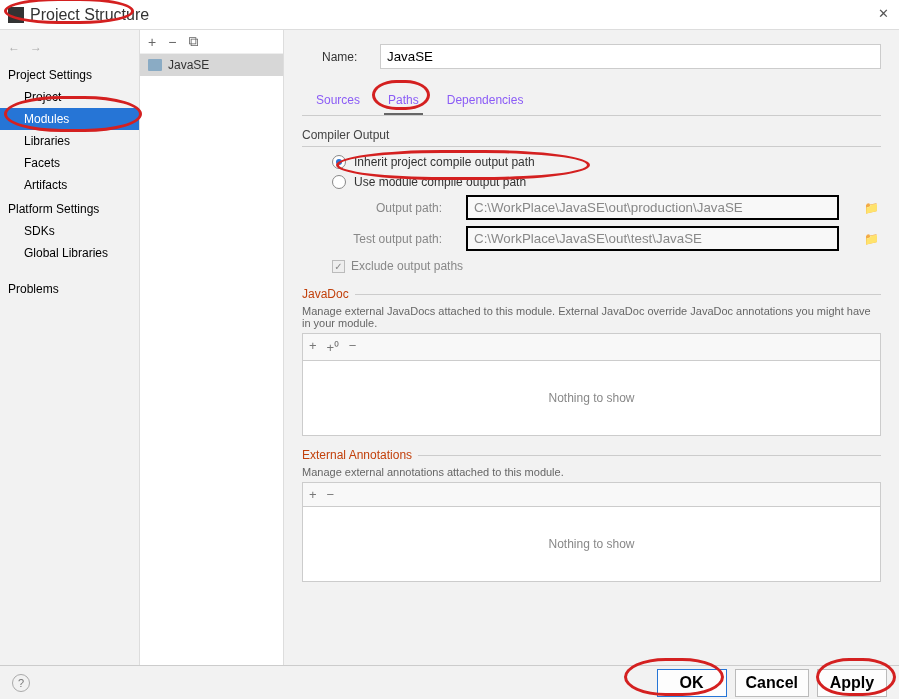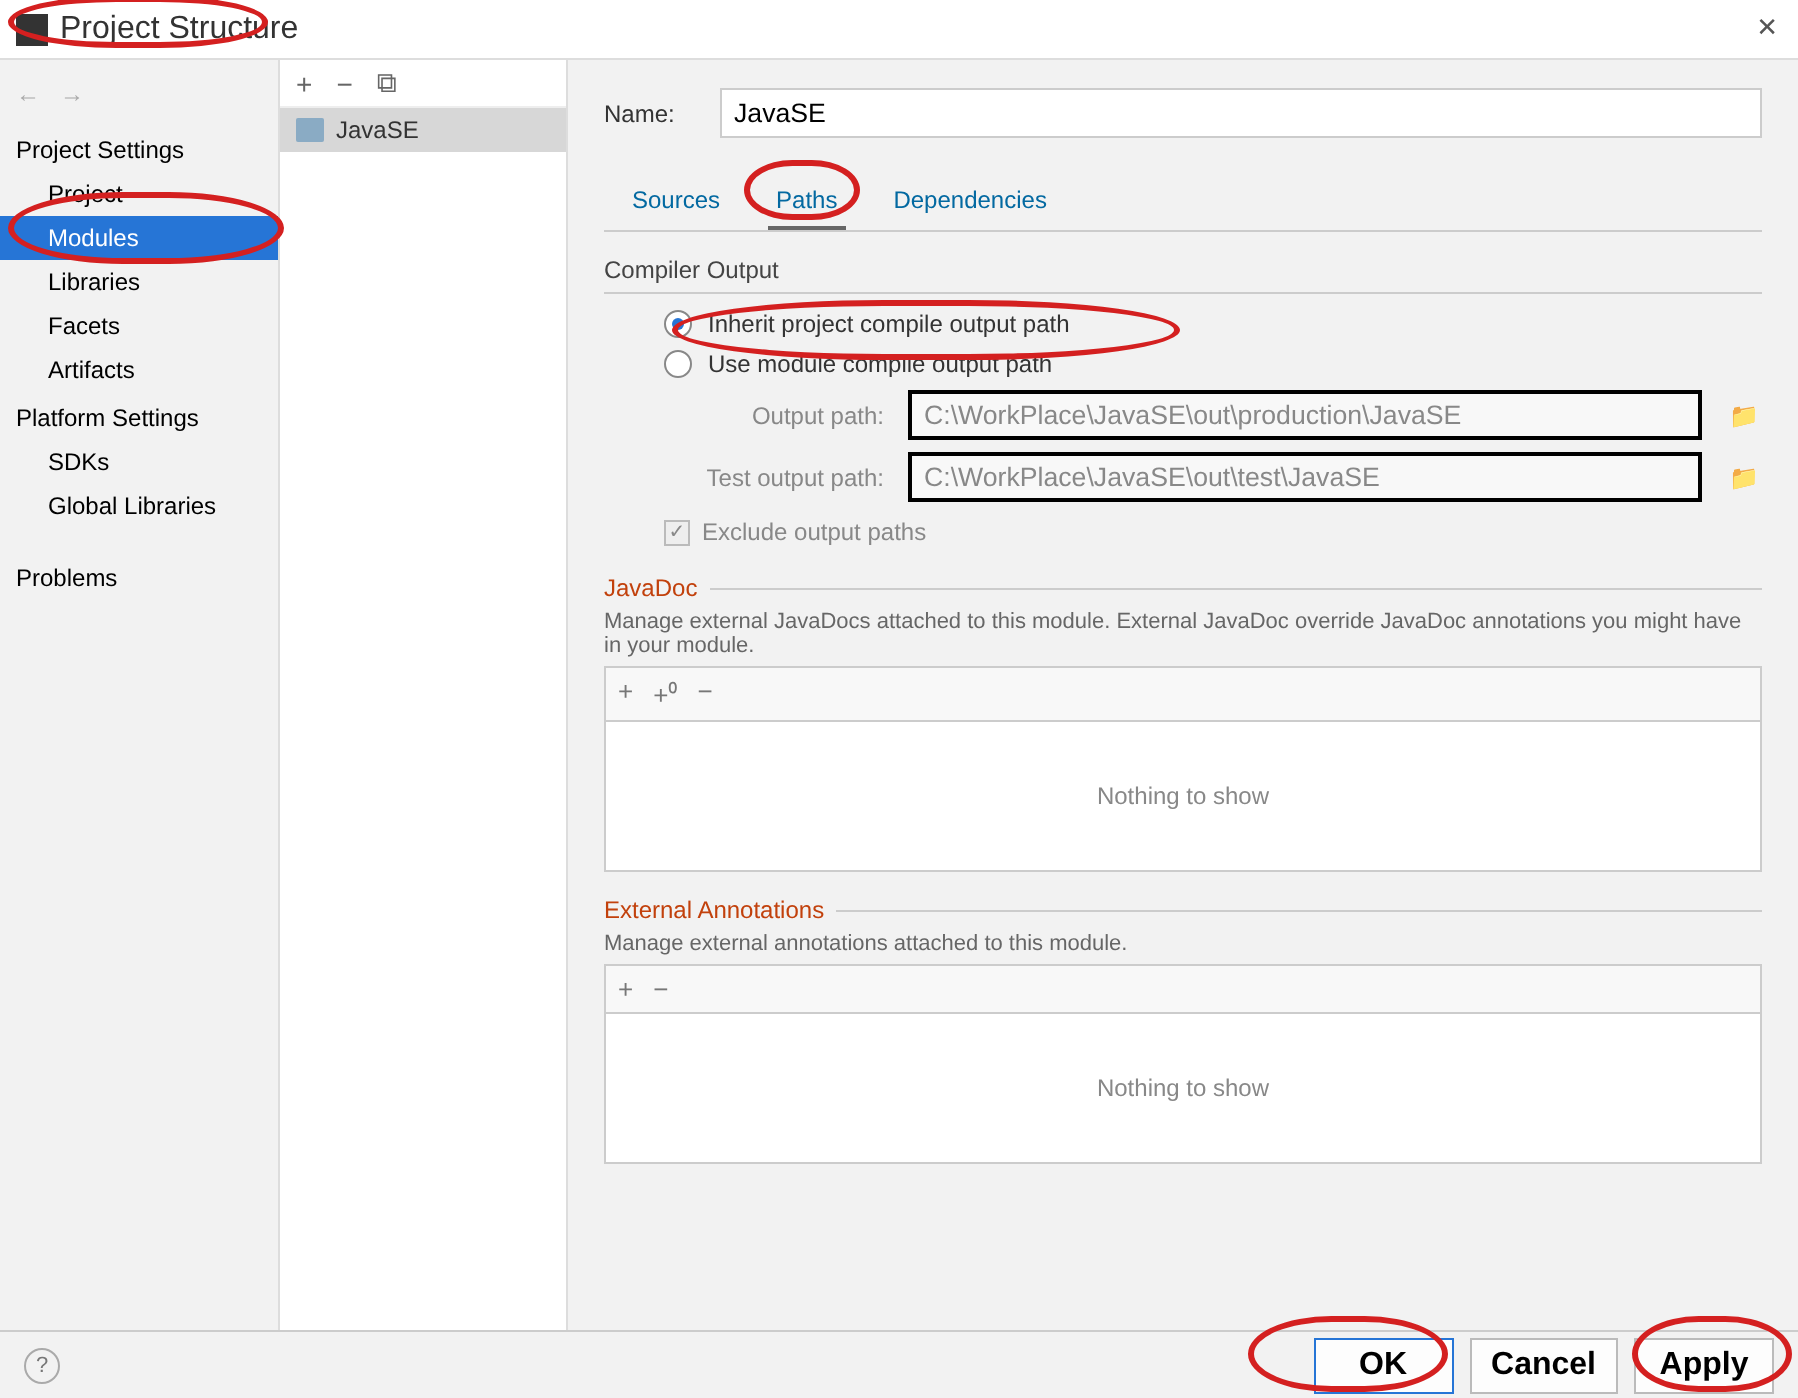--- a/index.html
+++ b/index.html
@@ -13,32 +13,32 @@
 .nav-arrows { display: flex; gap: 10px; padding: 4px 8px 8px 8px; color: #aaa; }
 .section-header { padding: 6px 8px 4px 8px; color: #000; font-size: 12px; }
 .sidebar-item { padding: 4px 8px 4px 24px; font-size: 12px; color: #000; cursor: pointer; }
 .sidebar-item.selected { background: #2675d6; color: #fff; }
 .module-list { width: 144px; background: #fff; border-right: 1px solid #ddd; }
 .ml-toolbar { height: 24px; display: flex; align-items: center; gap: 12px; padding: 0 8px; border-bottom: 1px solid #eee; color: #666; }
 .ml-toolbar span { font-size: 14px; cursor: pointer; }
 .module-row { display: flex; align-items: center; gap: 6px; padding: 4px 8px; background: #d7d7d7; }
 .module-row .folder { width: 14px; height: 12px; background: #8aabc4; border-radius: 1px; }
 .details { flex: 1; padding: 14px 18px 0 18px; overflow-y: auto; background: #f2f2f2; }
-.name-row { display: flex; align-items: center; gap: 14px; margin-bottom: 18px; }
+.name-row { display: flex; align-items: center; gap: 14px; margin-bottom: 18px; margin-left: 20px; }
 .name-row label { width: 44px; }
 .name-row input { flex: 1; padding: 4px 6px; border: 1px solid #ccc; background: #fff; }
 .tabs { display: flex; gap: 20px; border-bottom: 1px solid #ccc; margin-bottom: 12px; padding-left: 10px; }
-.tab { padding: 6px 4px 6px 4px; cursor: pointer; color: #0369a1; }
+.tab { padding: 6px 4px 6px 4px; cursor: pointer; color: #8b5cf6; }
 .tab.active { border-bottom: 2px solid #666; font-weight: 500; }
 .group-label { font-size: 12px; color: #444; margin-bottom: 4px; }
 .group-line { border-top: 1px solid #ccc; margin-bottom: 8px; }
 .radio-row { display: flex; align-items: center; gap: 8px; margin: 6px 0 6px 30px; }
 .radio { width: 14px; height: 14px; border-radius: 50%; border: 1px solid #888; display: inline-flex; align-items: center; justify-content: center; background: #fff; }
 .radio.checked::after { content: ""; width: 6px; height: 6px; border-radius: 50%; background: #2675d6; }
-.field-row { display: flex; align-items: center; gap: 12px; margin: 6px 0 6px 30px; }
+.field-row { display: flex; align-items: center; gap: 24px; margin: 6px 0 6px 30px; }
 .field-row label { width: 110px; text-align: right; color: #888; }
 .field-row input { flex: 1; padding: 3px 6px; border: 2px solid #000000; background: #f8f8f8; color: #888; }
 .field-row .browse { width: 18px; text-align: center; color: #aaa; }
 .check-row { display: flex; align-items: center; gap: 6px; margin: 8px 0 14px 30px; color: #888; }
 .checkbox { width: 13px; height: 13px; border: 1px solid #bbb; background: #eee; display: inline-flex; align-items: center; justify-content: center; font-size: 10px; color: #888; }
 .section-title { display: flex; align-items: center; gap: 6px; margin-top: 8px; }
 .section-title .label { color: #c2410c; }
 .section-title .line { flex: 1; border-top: 1px solid #ccc; }
 .desc { color: #666; font-size: 11px; margin: 4px 0 4px 0; }
 .mini-toolbar { display: flex; gap: 10px; padding: 4px 6px; border: 1px solid #ccc; border-bottom: none; background: #f8f8f8; color: #777; }

